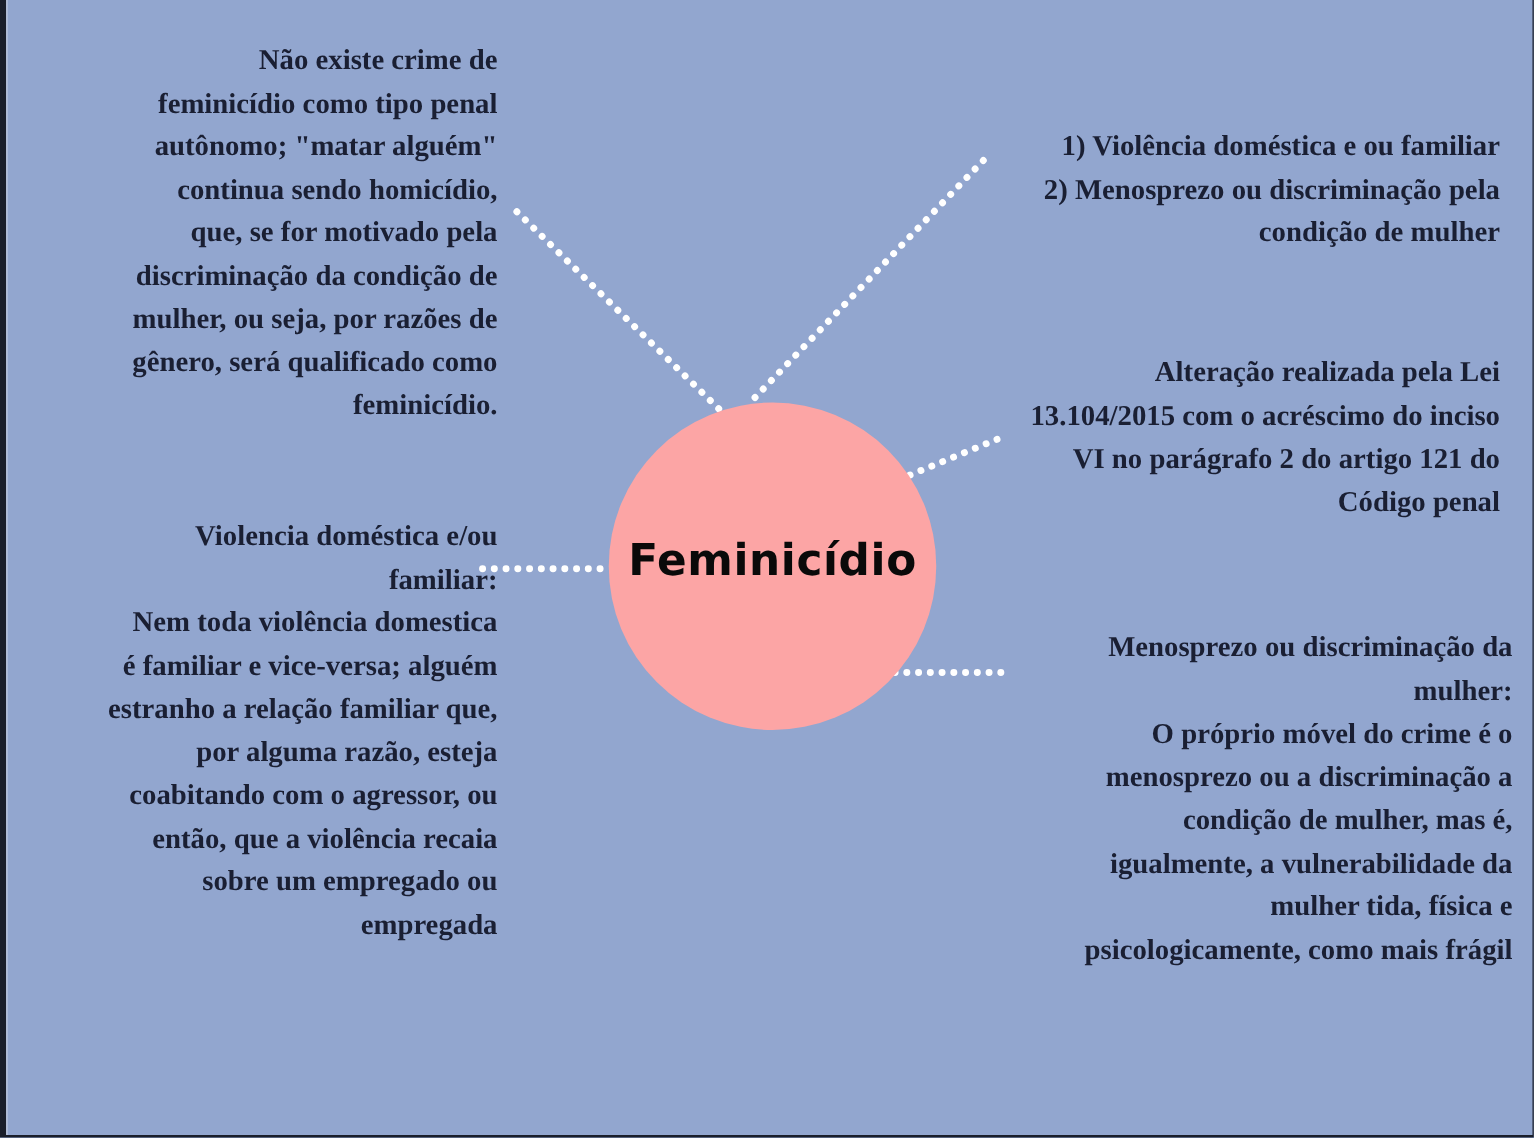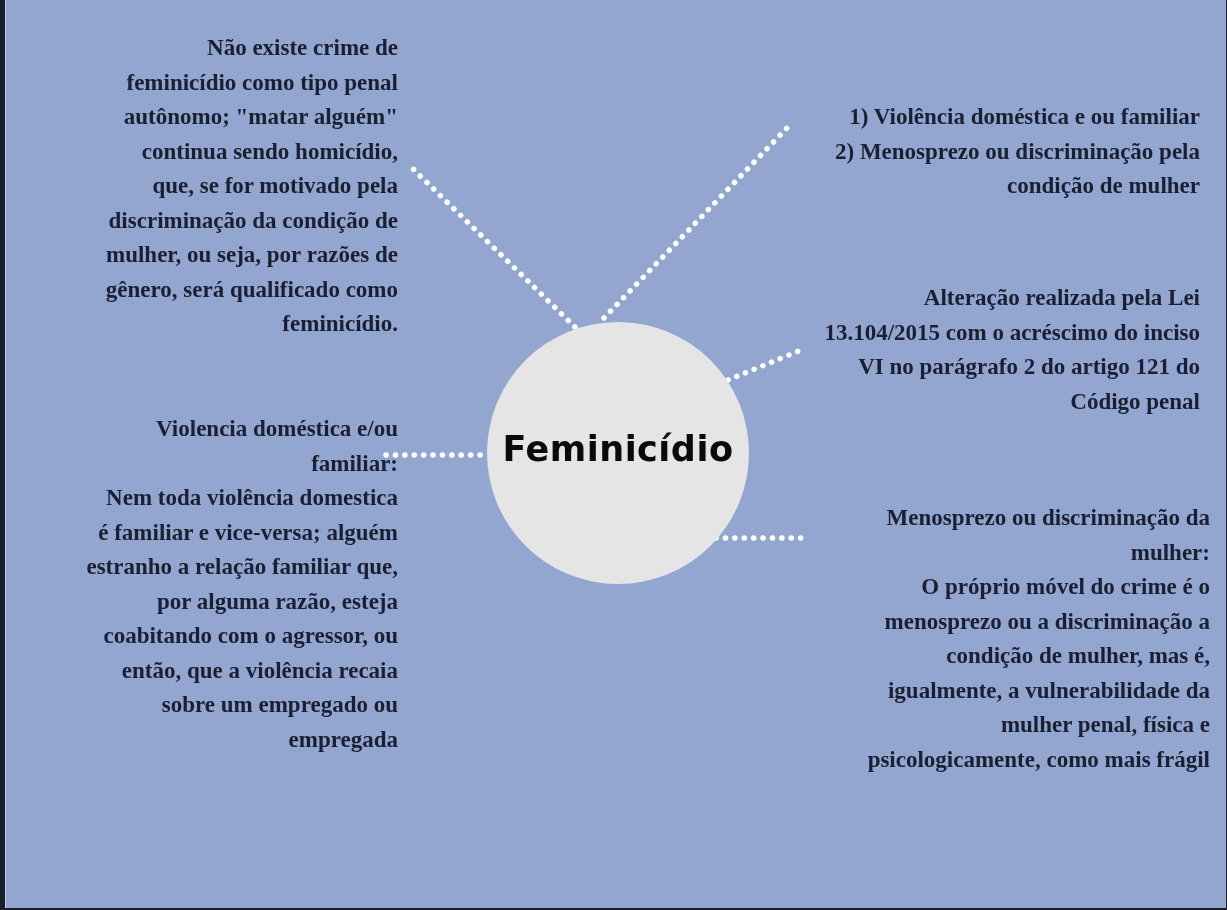--- a/index.html
+++ b/index.html
@@ -32,21 +32,21 @@
       white-space: pre-line;
       font-weight: bold;
     }
     .center-circle {
       position: absolute;
       left: 487px;
       top: 322px;
       width: 262px;
       height: 262px;
       border-radius: 50%;
-      background: #e5e5e5;
+      background: #fca5a5;
       display: flex;
       align-items: center;
       justify-content: center;
     }
     .center-label {
       font-family: "DejaVu Sans", "Liberation Sans", sans-serif;
       font-weight: bold;
       font-size: 35px;
       color: #0a0a0a;
       letter-spacing: 0.5px;
@@ -109,14 +109,14 @@
 então, que a violência recaia
 sobre um empregado ou
 empregada</div>
 
 <div class="node-text" style="left:800px; top:501px; width:410px;">Menosprezo ou discriminação da
 mulher:
 O próprio móvel do crime é o
 menosprezo ou a discriminação a
 condição de mulher, mas é,
 igualmente, a vulnerabilidade da
-mulher penal, física e
+mulher tida, física e
 psicologicamente, como mais frágil</div>
 
 </body></html>

